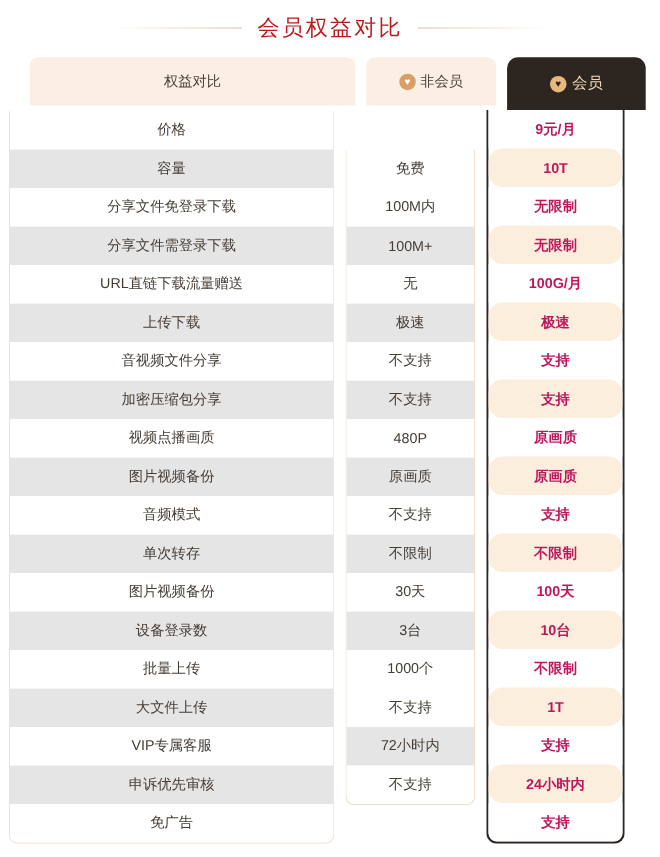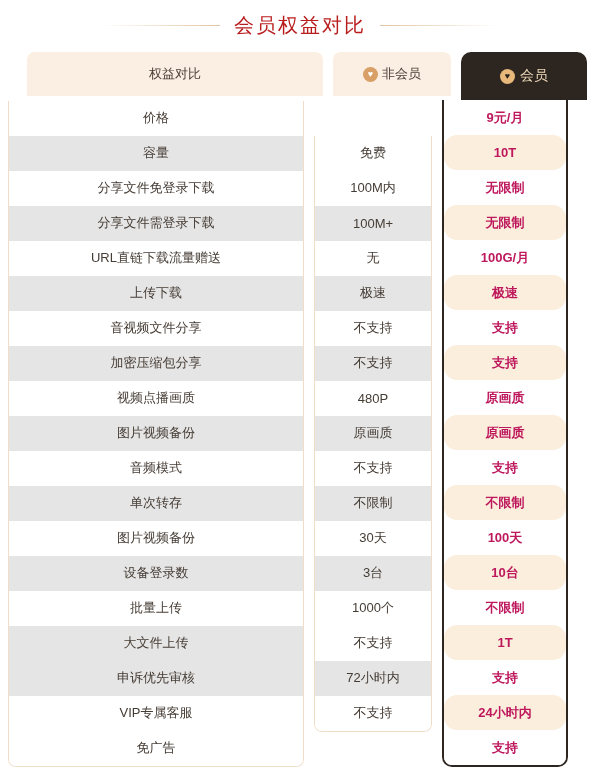--- a/index.html
+++ b/index.html
@@ -211,22 +211,22 @@
         <div class="cell even">音视频文件分享</div>
         <div class="cell odd">加密压缩包分享</div>
         <div class="cell even">视频点播画质</div>
         <div class="cell odd">图片视频备份</div>
         <div class="cell even">音频模式</div>
         <div class="cell odd">单次转存</div>
         <div class="cell even">图片视频备份</div>
         <div class="cell odd">设备登录数</div>
         <div class="cell even">批量上传</div>
         <div class="cell odd">大文件上传</div>
+        <div class="cell even">VIP专属客服</div>
         <div class="cell odd">申诉优先审核</div>
-        <div class="cell even">VIP专属客服</div>
         <div class="cell even">免广告</div>
       </div>
     <div class="col col-free" id="col-free">
         <div class="cell even">免费</div>
         <div class="cell even">100M内</div>
         <div class="cell odd">100M+</div>
         <div class="cell even">无</div>
         <div class="cell odd">极速</div>
         <div class="cell even">不支持</div>
         <div class="cell odd">不支持</div>

